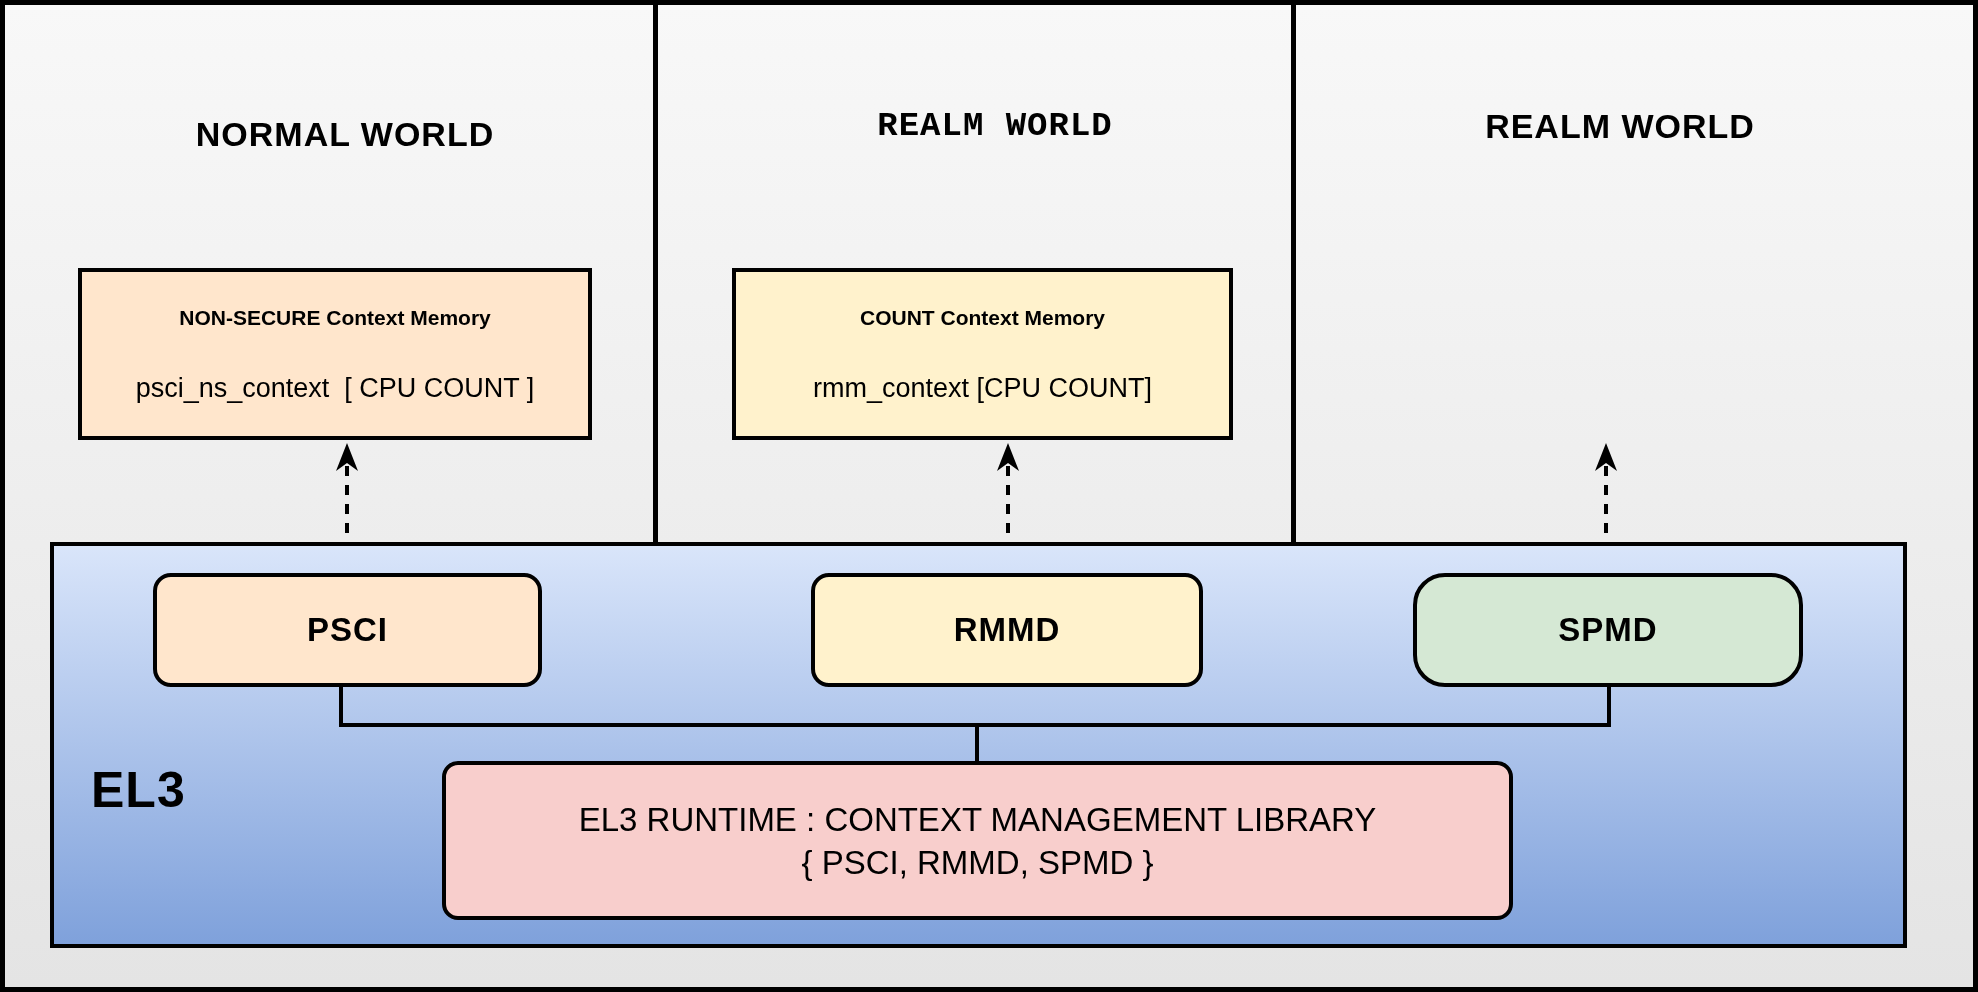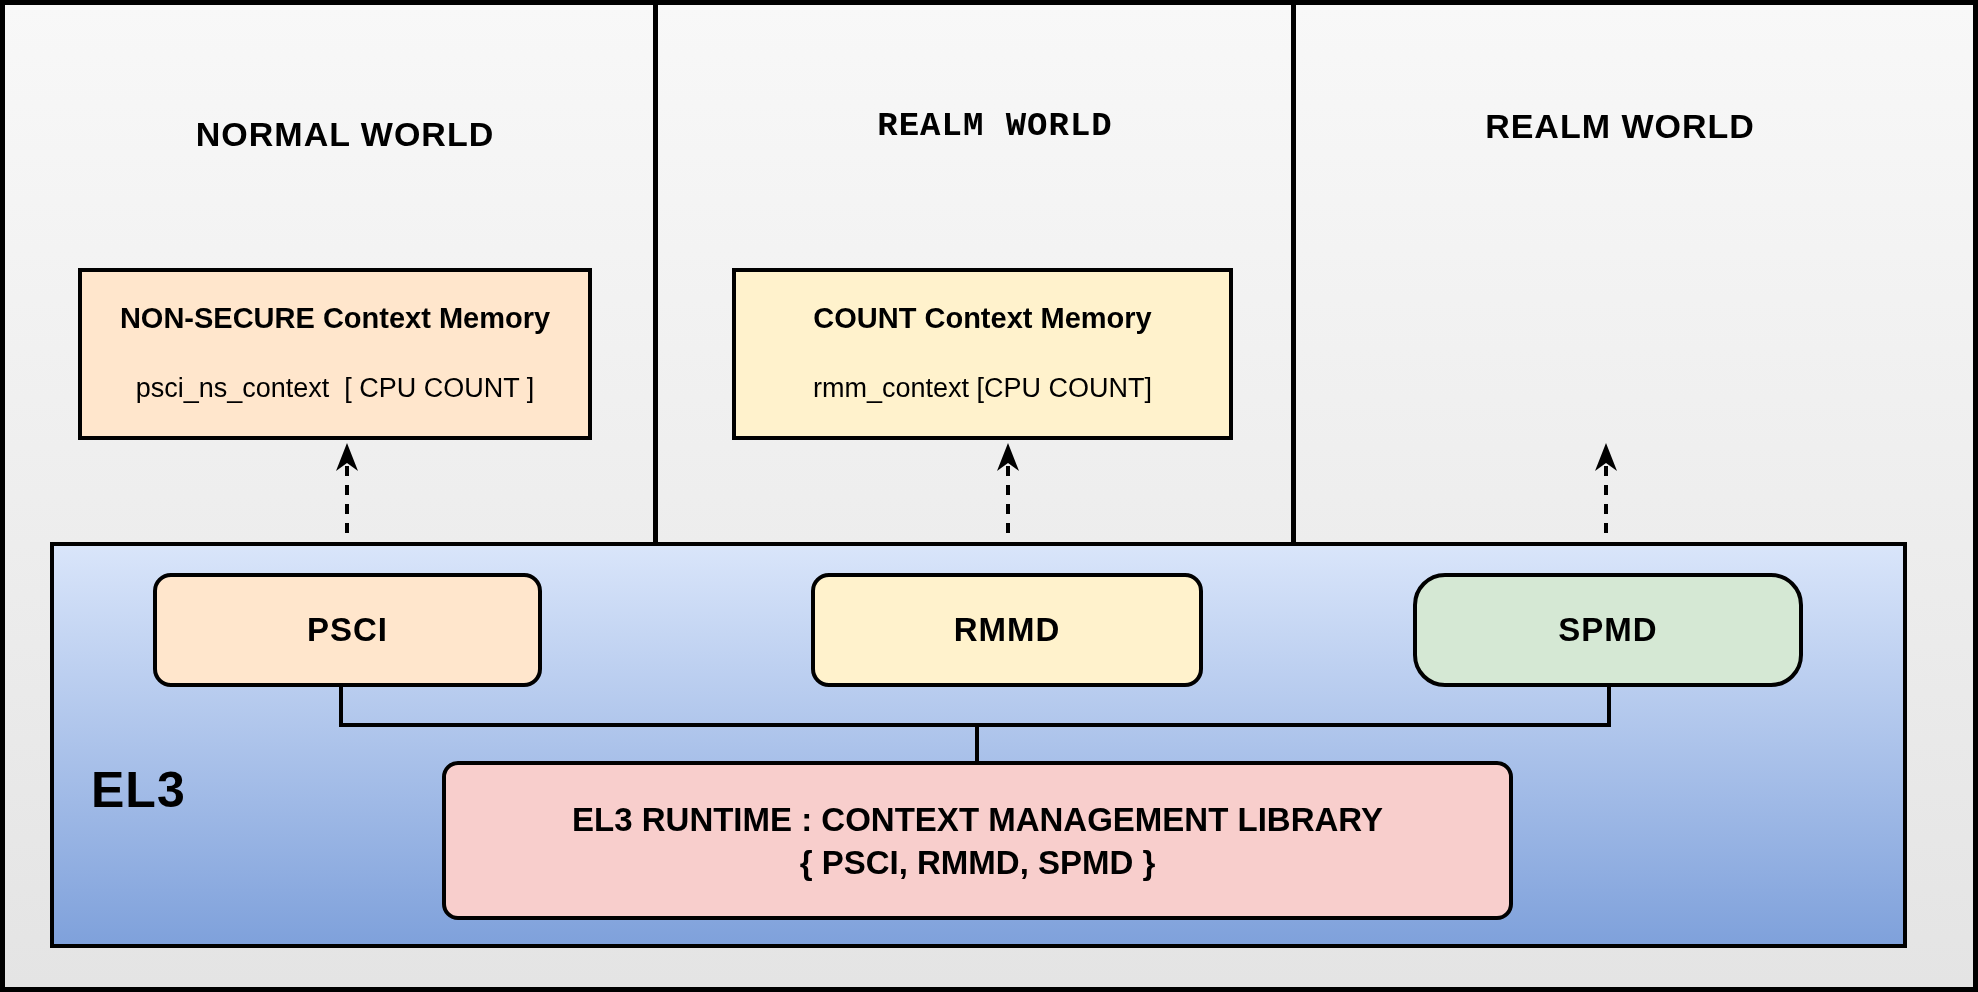--- a/index.html
+++ b/index.html
@@ -22,21 +22,21 @@
   #world-title-secure{left:1315px;width:600px;}
   .ctx-box{
     position:absolute;top:263px;height:172px;box-sizing:border-box;
     border:4px solid #000;
   }
   #ctx-box-nonsecure{left:73px;width:514px;}
   #ctx-box-realm{left:727px;width:501px;}
   #ctx-box-secure{left:1366px;width:504px;}
   .ctx-title{
     position:absolute;left:0;right:0;top:28px;height:36px;line-height:36px;
-    text-align:center;font-size:29px;font-weight:bold;white-space:pre;
+    text-align:center;font-size:21px;font-weight:bold;white-space:pre;
   }
   .ctx-sub{
     position:absolute;left:0;right:0;top:98px;height:36px;line-height:36px;
     text-align:center;font-size:27px;white-space:pre;
   }
   .dashed-arrow{position:absolute;top:437px;width:32px;height:132px;}
   #arrow-normal{left:326px;}
   #arrow-realm{left:987px;}
   #arrow-secure{left:1585px;}
   #el3-box{
@@ -59,21 +59,21 @@
   #disp-spmd{left:1408px;width:390px;}
   .connector{position:absolute;background:#000;}
   #conn-psci-drop{left:334px;top:680px;width:4px;height:40px;}
   #conn-spmd-drop{left:1602px;top:680px;width:4px;height:40px;}
   #conn-rail{left:334px;top:718px;width:1272px;height:4px;}
   #conn-runtime-drop{left:970px;top:720px;width:4px;height:38px;}
   #runtime-box{
     position:absolute;left:437px;top:756px;width:1071px;height:159px;
     box-sizing:border-box;border:4px solid #000;border-radius:16px;
     display:flex;flex-direction:column;align-items:center;justify-content:center;
-    font-size:33px;font-weight:bold;line-height:43px;text-align:center;
+    font-size:33px;font-weight:normal;line-height:43px;text-align:center;
     white-space:pre;
   }
 </style>
 </head>
 <body>
 
 <div id="canvas">
 
   <div class="divider" id="divider-1"></div>
   <div class="divider" id="divider-2"></div>

